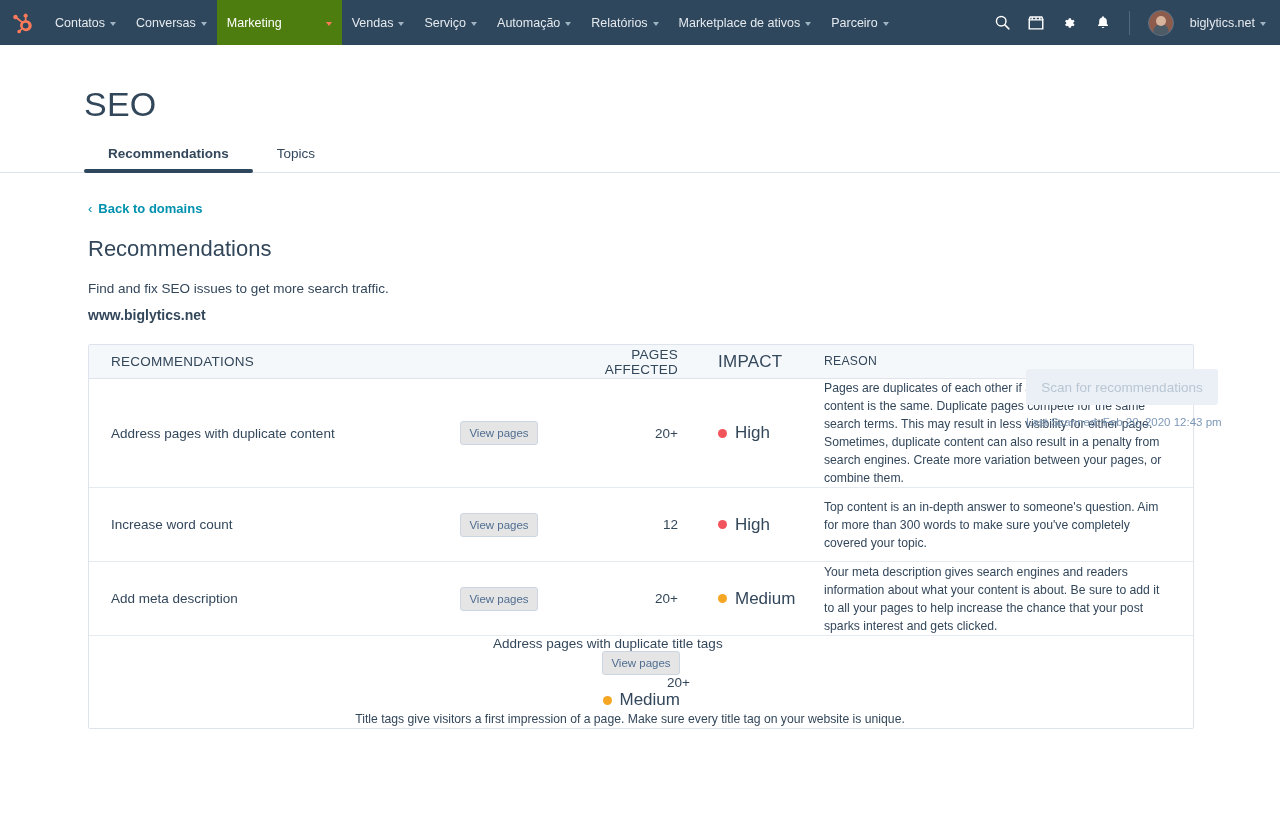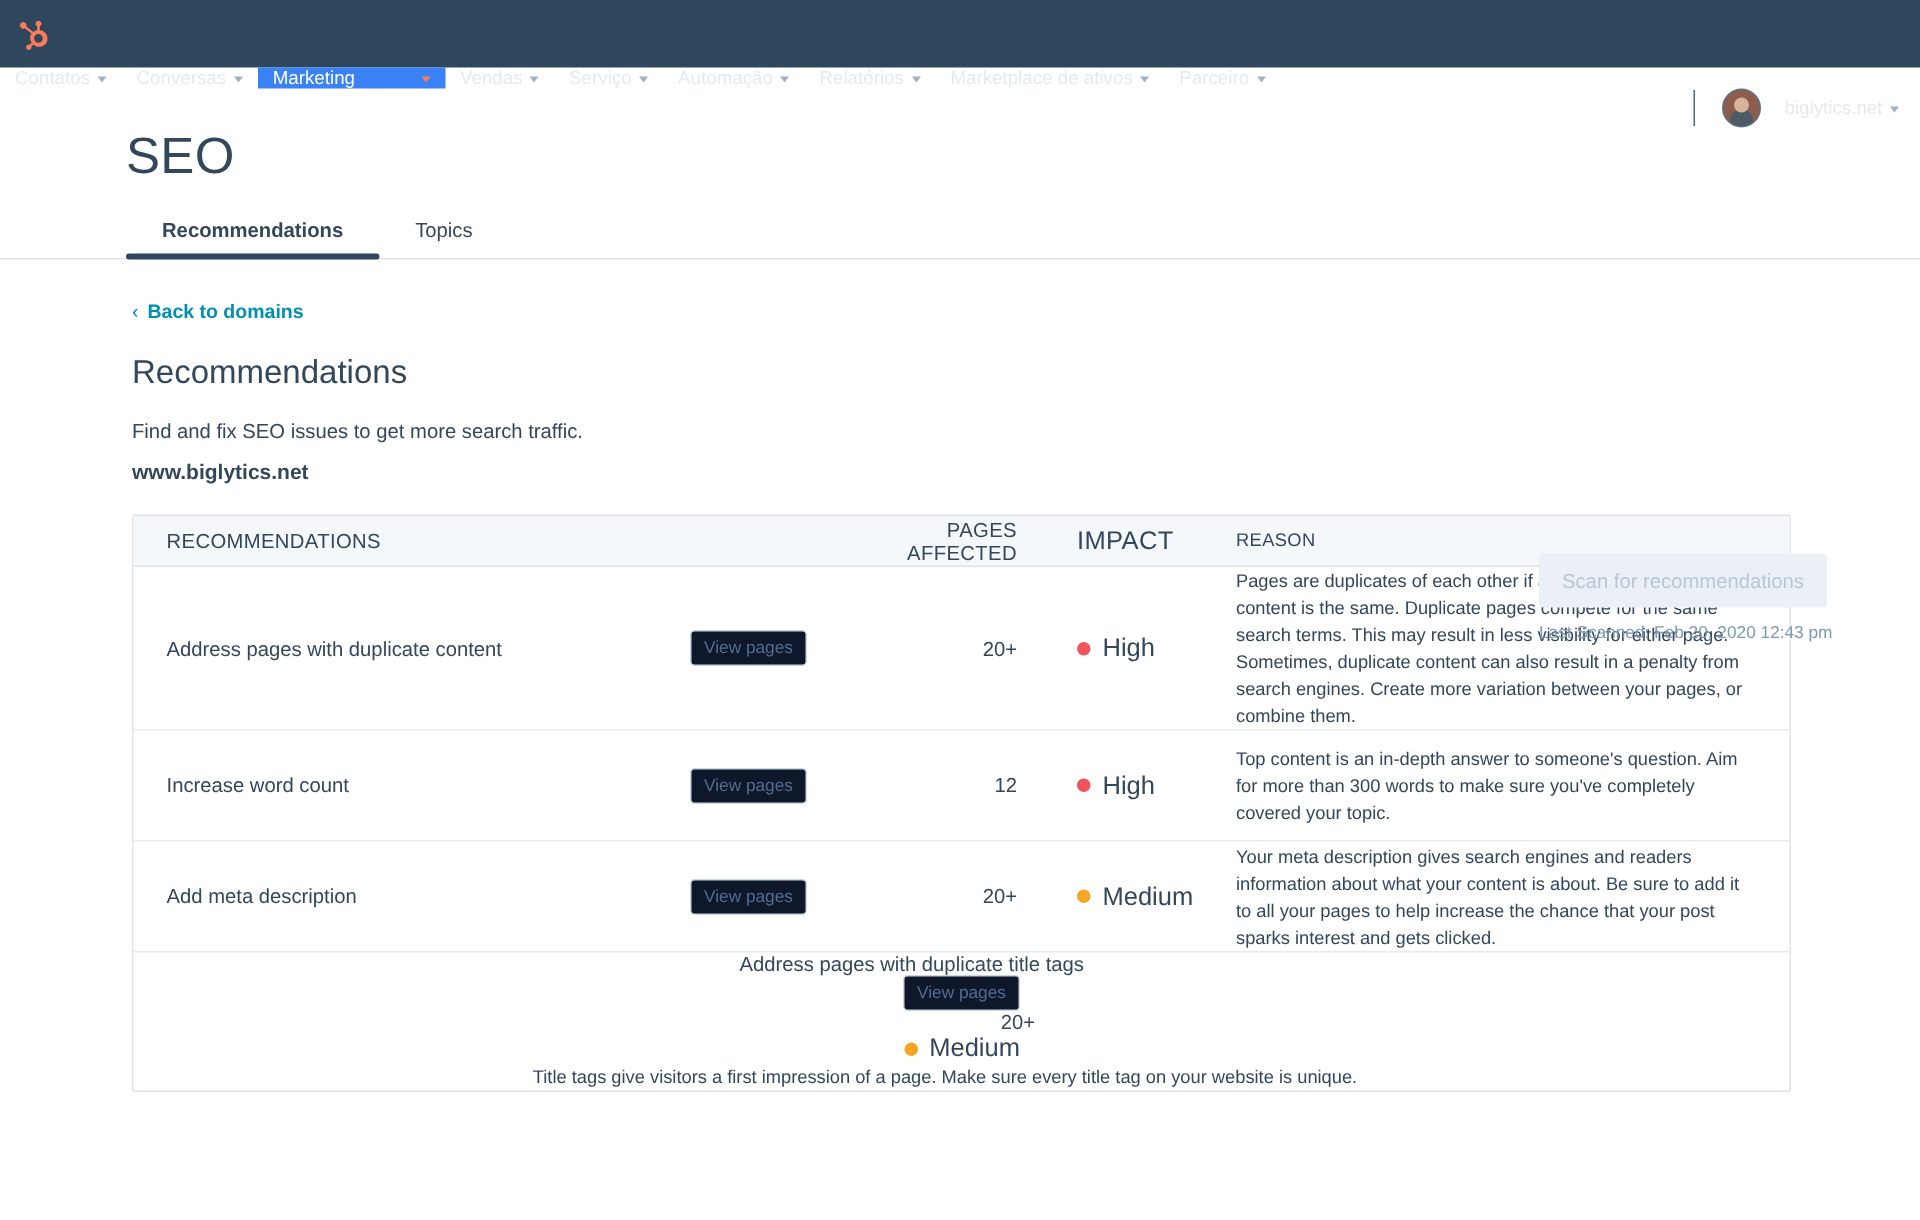--- a/index.html
+++ b/index.html
@@ -11,37 +11,36 @@
     overflow: hidden;
   }
 
   
   .topnav {
     height: 45px;
     background: #2e475d;
     display: flex;
     align-items: stretch;
     position: relative;
-    flex-direction: column;
   }
   .logo-wrap {
     width: 45px;
     display: flex; align-items: center; justify-content: center;
     flex: 0 0 45px;
   }
   .nav-items { display: flex; align-items: stretch; }
   .nav-item {
     display: flex; align-items: center; gap: 5px;
     padding: 0 10px;
     font-size: 12.5px;
     color: #e5eaef;
     white-space: nowrap;
     cursor: pointer;
   }
-  .nav-item.active { background: #3b82f6; color: #ffffff; gap: 44px; }
+  .nav-item.active { background: #4d7c0f; color: #ffffff; gap: 44px; }
   .caret {
     display: inline-block;
     width: 0; height: 0;
     border-left: 3.5px solid transparent;
     border-right: 3.5px solid transparent;
     border-top: 4px solid #9fb3c3;
     margin-top: 2px;
   }
   .nav-item.active .caret { border-top-color: #ff7a59; }
 
@@ -201,21 +200,21 @@
 
   .c-rec    { width: 340px; padding-left: 22px; font-size: 13.5px; }
   .c-btn    { width: 140px; display: flex; justify-content: center; }
   .c-pages  { width: 120px; text-align: right; padding-right: 11px; font-size: 13.5px; }
   .c-impact { width: 135px; padding-left: 29px; display: flex; align-items: center; gap: 8px; font-size: 17px; }
   .c-reason { flex: 1; padding-right: 22px; font-size: 12.2px; line-height: 1.48; color: #33475b; }
 
   .th.c-pages { text-align: right; }
 
   .view-btn {
-    background: #0f172a;
+    background: #e5e5e5;
     border: 1px solid #cbd6e2;
     color: #506e91;
     font-size: 11.5px;
     font-family: inherit;
     padding: 5px 8px;
     border-radius: 3px;
     cursor: pointer;
     white-space: nowrap;
   }
   .dot { width: 9px; height: 9px; border-radius: 50%; flex: 0 0 9px; }

